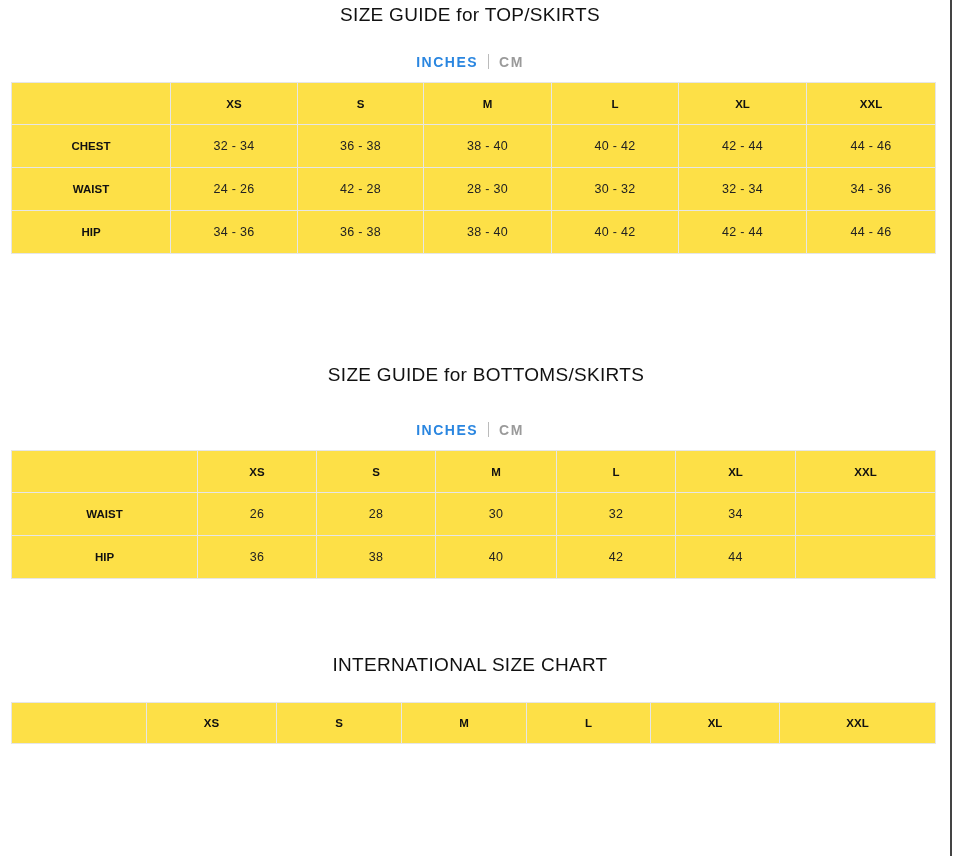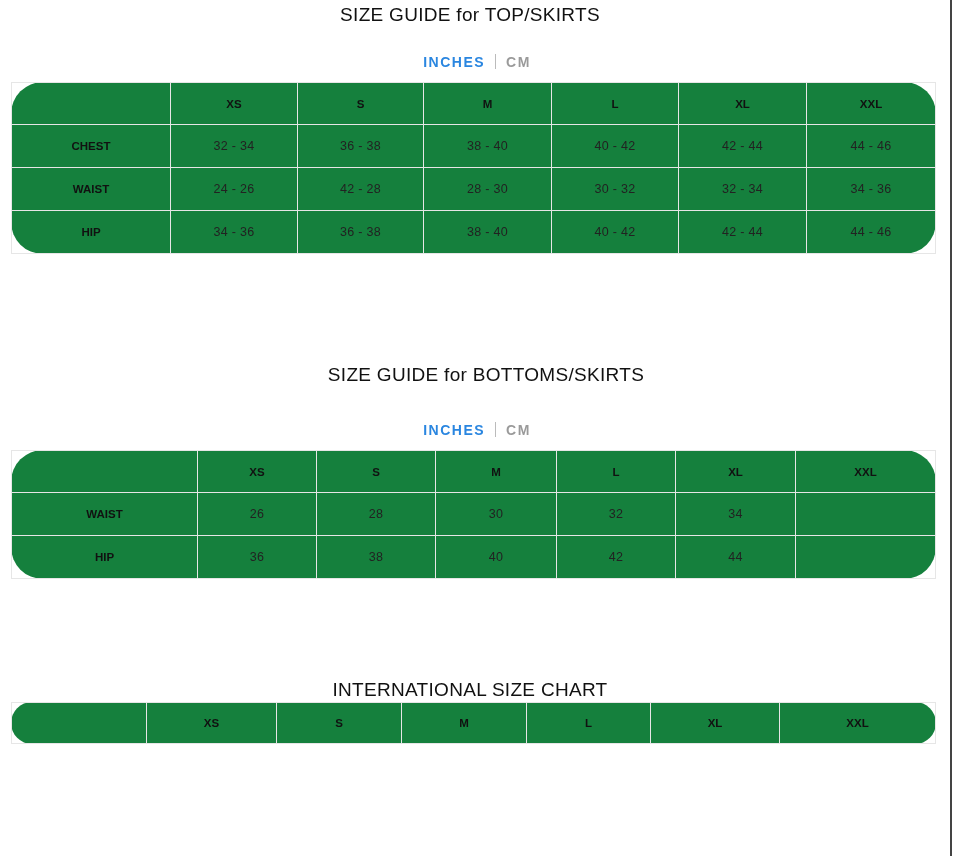--- a/index.html
+++ b/index.html
@@ -9,28 +9,28 @@
     font-family: "Liberation Sans", "DejaVu Sans", sans-serif;
     color: #111;
   }
   .edge { position: absolute; left: 950px; top: 0; width: 2px; height: 856px; background: #444; }
   .title {
     position: absolute; left: 0; width: 940px; text-align: center;
     font-size: 19px; letter-spacing: 0.3px; color: #111;
   }
   .units {
     position: absolute; left: 0; width: 940px; text-align: center;
-    font-size: 14px; font-weight: bold; letter-spacing: 1.5px; padding-left: 7px;
+    font-size: 14px; font-weight: bold; letter-spacing: 1.5px;
   }
   .units .in { color: #2a86e0; cursor: pointer; }
   .units .sep { display: inline-block; width: 1px; height: 15px; background: #bbb; vertical-align: -2px; margin: 0 10px; }
   .units .cm { color: #9a9a9a; cursor: pointer; }
   table {
     position: absolute; left: 11px; width: 924px; border-collapse: collapse;
-    table-layout: fixed; background: #15803d; border-radius: 32px;
+    table-layout: fixed; background: #fde047;
   }
   td, th {
     border: 1px solid #e6e6e6; text-align: center; font-size: 12.5px; padding: 0;
   }
   th { font-weight: bold; font-size: 11.5px; color: #111; }
   td.val { color: #222; letter-spacing: 0.3px; }
 </style>
 </head>
 <body>
 
@@ -128,21 +128,21 @@
     <td class="val">36</td>
     <td class="val">38</td>
     <td class="val">40</td>
     <td class="val">42</td>
     <td class="val">44</td>
     <td class="val"></td>
   </tr>
 </tbody>
   </table>
 
-<div class="title" style="top:679px;">INTERNATIONAL SIZE CHART</div>
+<div class="title" style="top:654px;">INTERNATIONAL SIZE CHART</div>
 <table style="top:702px;">
   <colgroup>
       <col style="width:135px">
       <col style="width:130px">
       <col style="width:125px">
       <col style="width:125px">
       <col style="width:124px">
       <col style="width:129px">
       <col style="width:156px">
     </colgroup>

